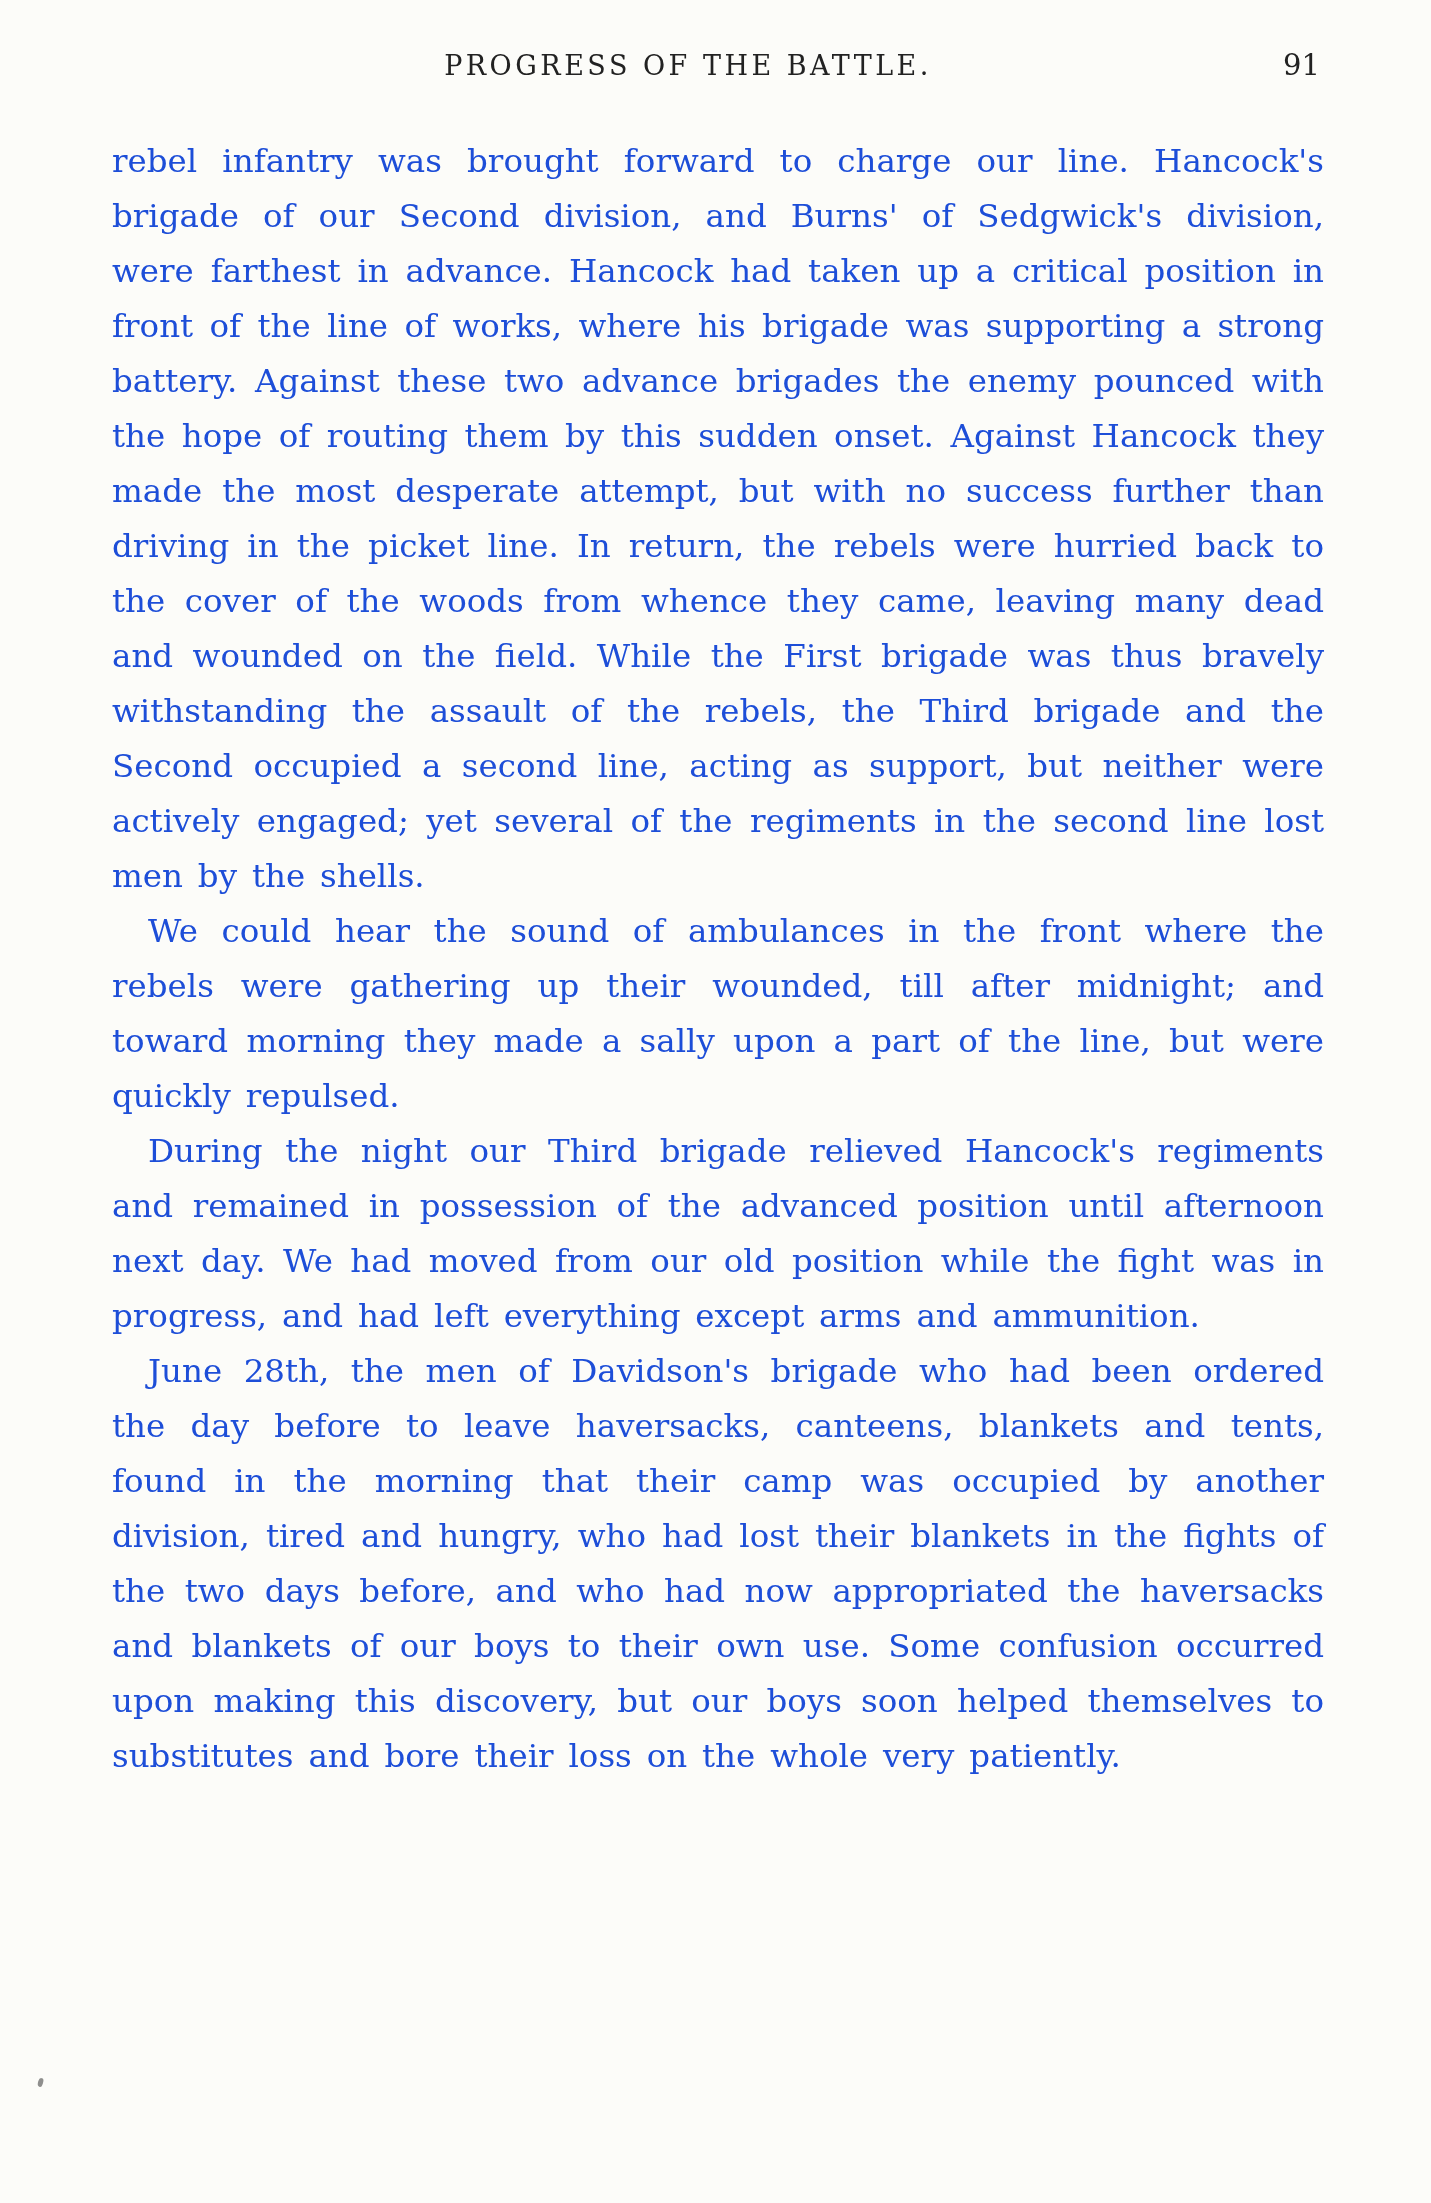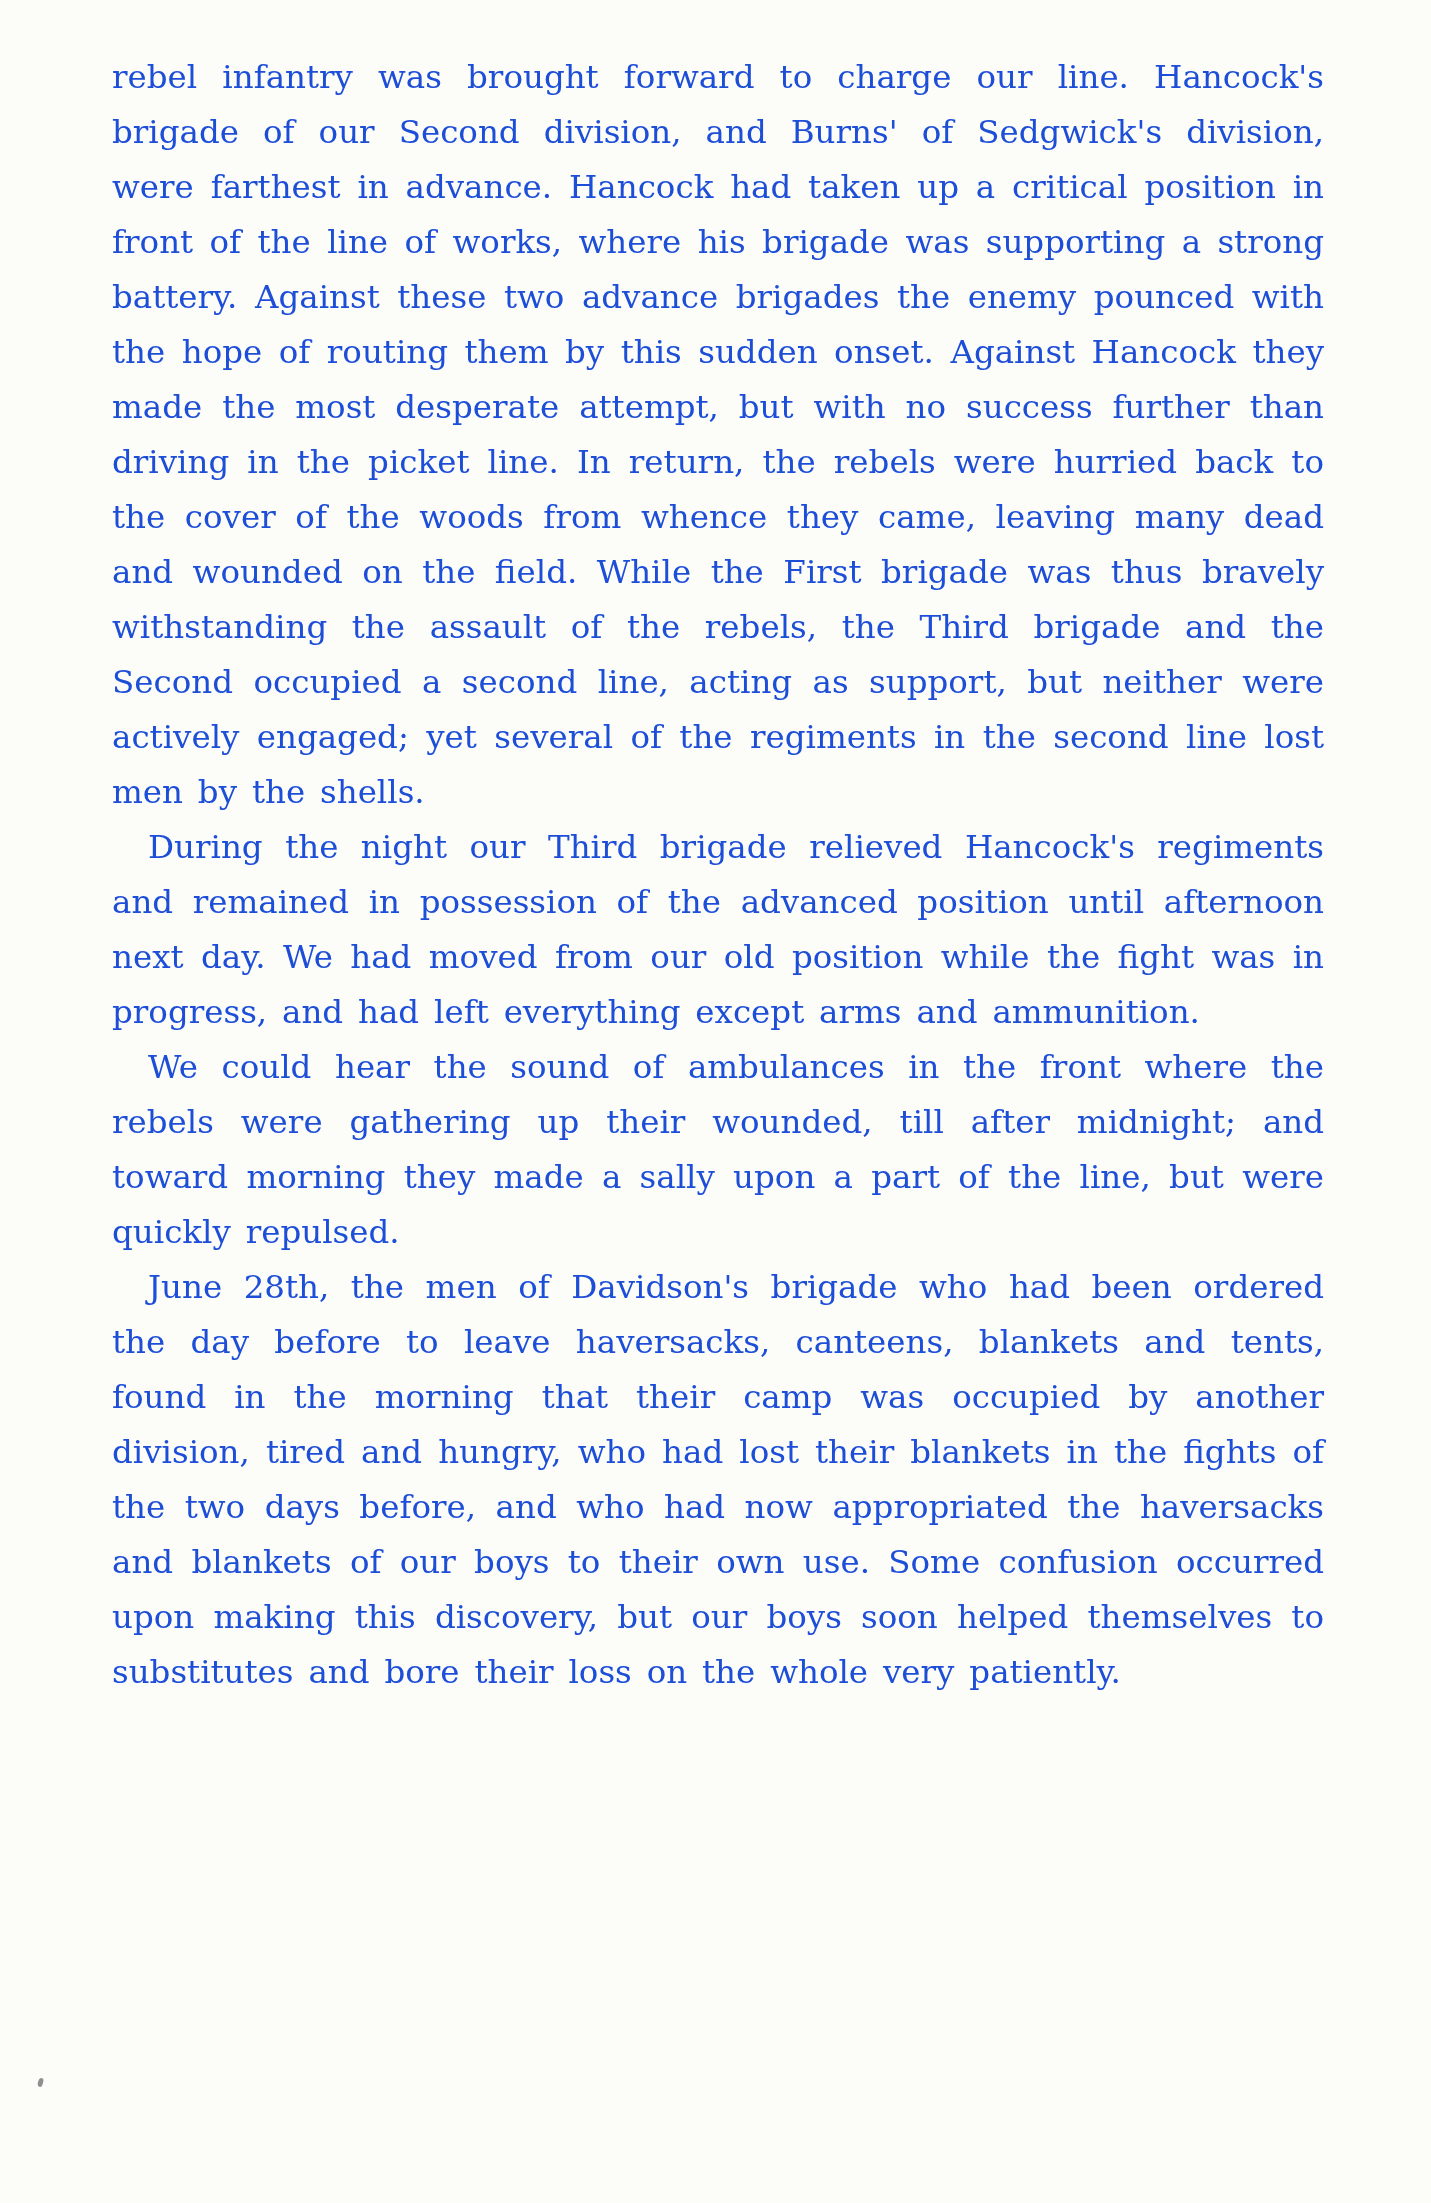--- a/index.html
+++ b/index.html
@@ -63,23 +63,27 @@
     border-radius: 50% 50% 40% 60%;
     opacity: 0.65;
     transform: rotate(18deg);
   }
 </style>
 </head>
 <body>
 
 <div class="page-column">
 
+  <div class="running-head">
+    <div class="head-title">PROGRESS OF THE BATTLE.</div>
+    <div class="folio">91</div>
+  </div>
 
   <div class="body-text">
     <p>rebel infantry was brought forward to charge our line. Hancock's brigade of our Second division, and Burns' of Sedgwick's division, were farthest in advance. Hancock had taken up a critical position in front of the line of works, where his brigade was supporting a strong battery. Against these two advance brigades the enemy pounced with the hope of routing them by this sudden onset. Against Hancock they made the most desperate attempt, but with no success further than driving in the picket line. In return, the rebels were hurried back to the cover of the woods from whence they came, leaving many dead and wounded on the field. While the First brigade was thus bravely withstanding the assault of the rebels, the Third brigade and the Second occupied a second line, acting as support, but neither were actively engaged; yet several of the regiments in the second line lost men by the shells.</p>
+    <p class="indent">We could hear the sound of ambulances in the front where the rebels were gathering up their wounded, till after midnight; and toward morning they made a sally upon a part of the line, but were quickly repulsed.</p>
     <p class="indent">During the night our Third brigade relieved Hancock's regiments and remained in possession of the advanced position until afternoon next day. We had moved from our old position while the fight was in progress, and had left everything except arms and ammunition.</p>
-    <p class="indent">We could hear the sound of ambulances in the front where the rebels were gathering up their wounded, till after midnight; and toward morning they made a sally upon a part of the line, but were quickly repulsed.</p>
     <p class="indent">June 28th, the men of Davidson's brigade who had been ordered the day before to leave haversacks, canteens, blankets and tents, found in the morning that their camp was occupied by another division, tired and hungry, who had lost their blankets in the fights of the two days before, and who had now appropriated the haversacks and blankets of our boys to their own use. Some confusion occurred upon making this discovery, but our boys soon helped themselves to substitutes and bore their loss on the whole very patiently.</p>
   </div>
 
 </div>
 
 <div class="scan-artifact"></div>
 
 </body></html>

